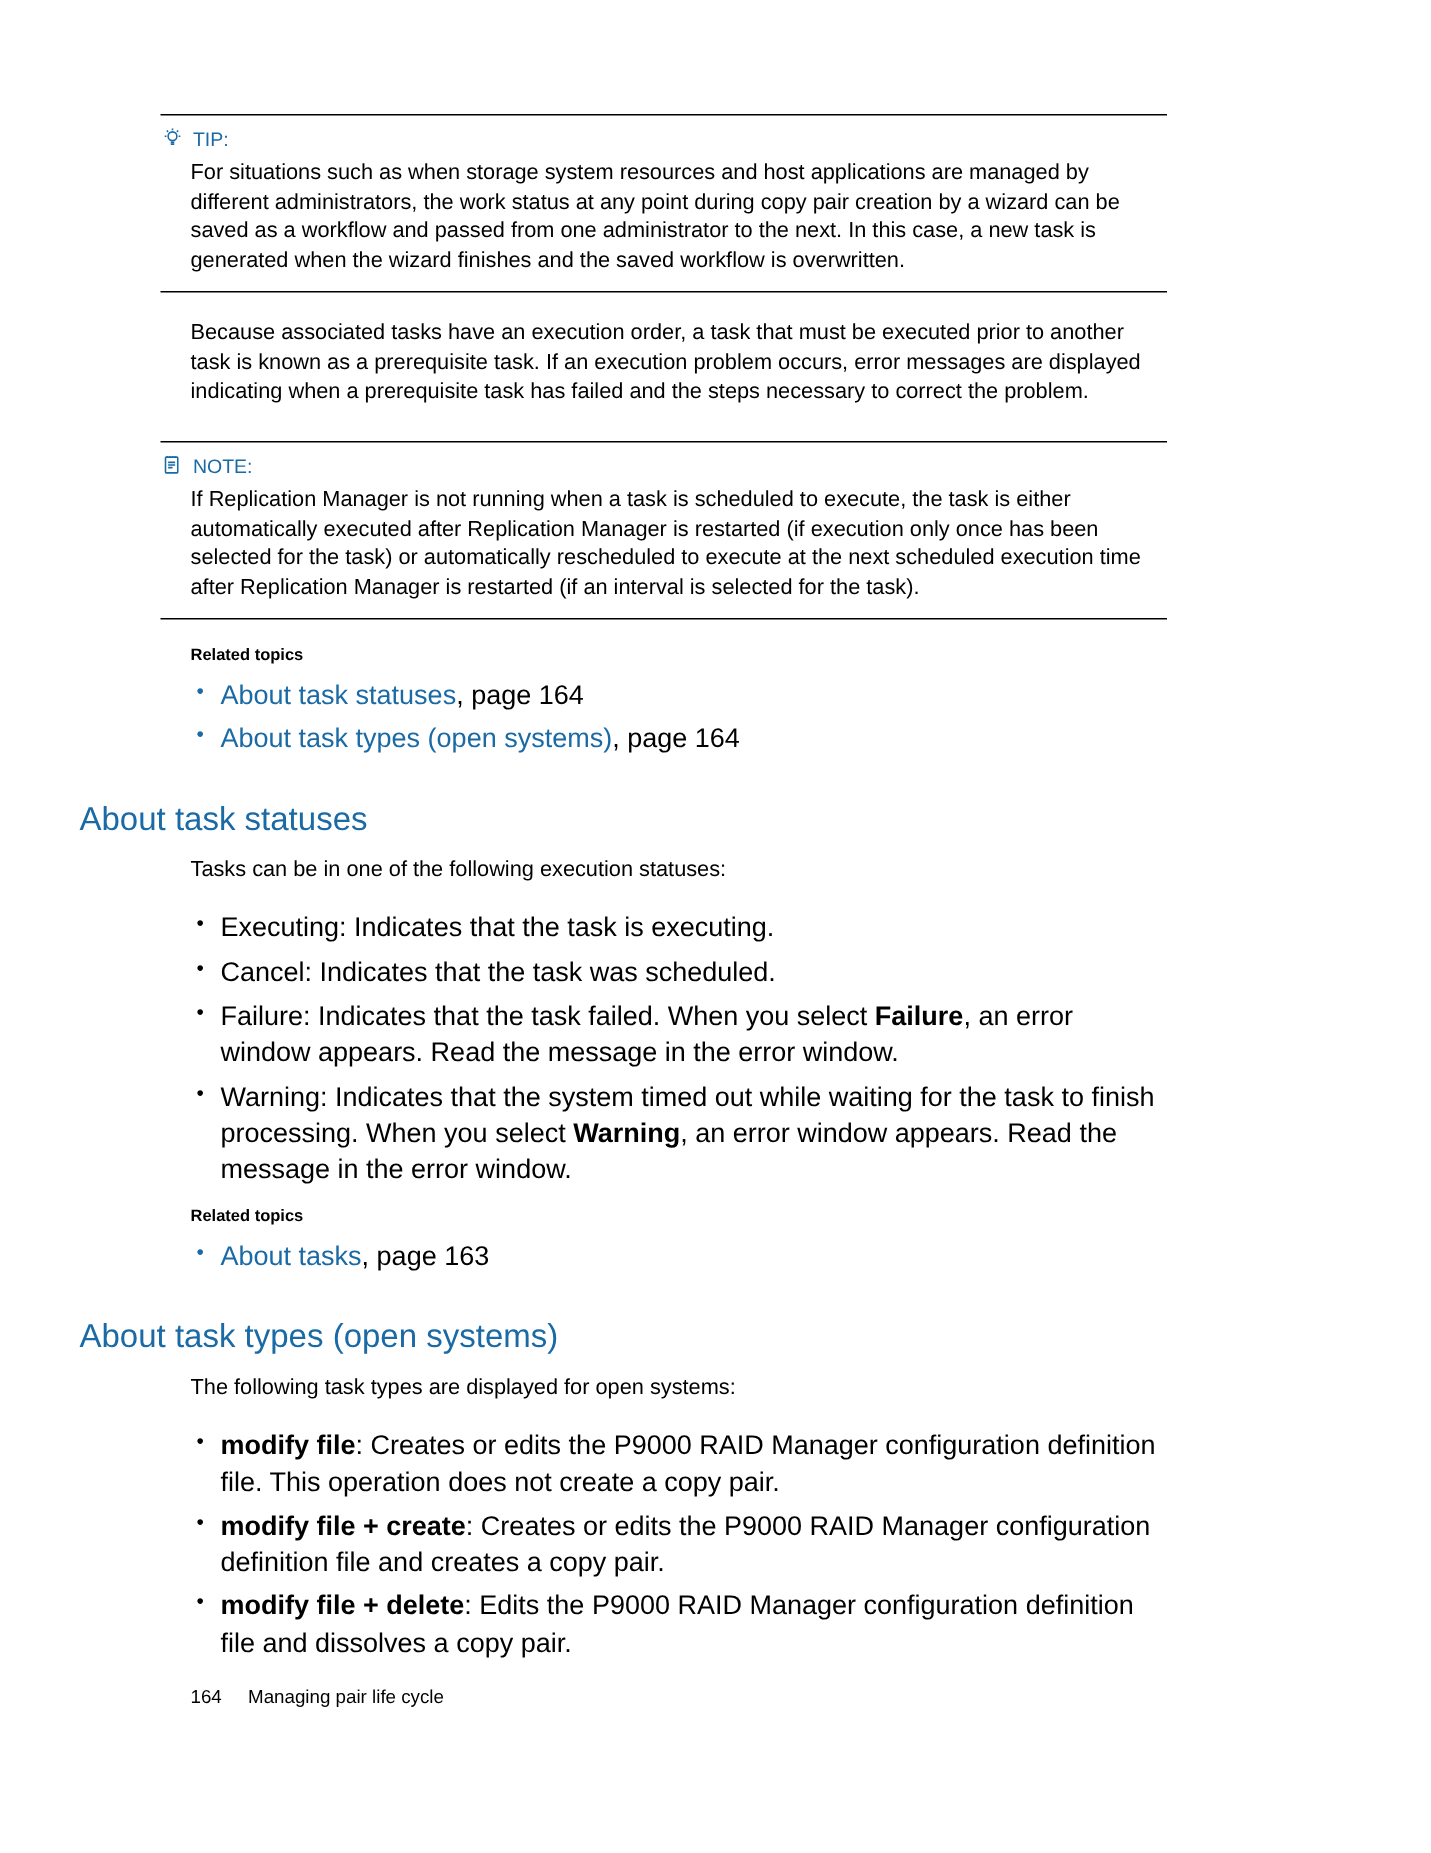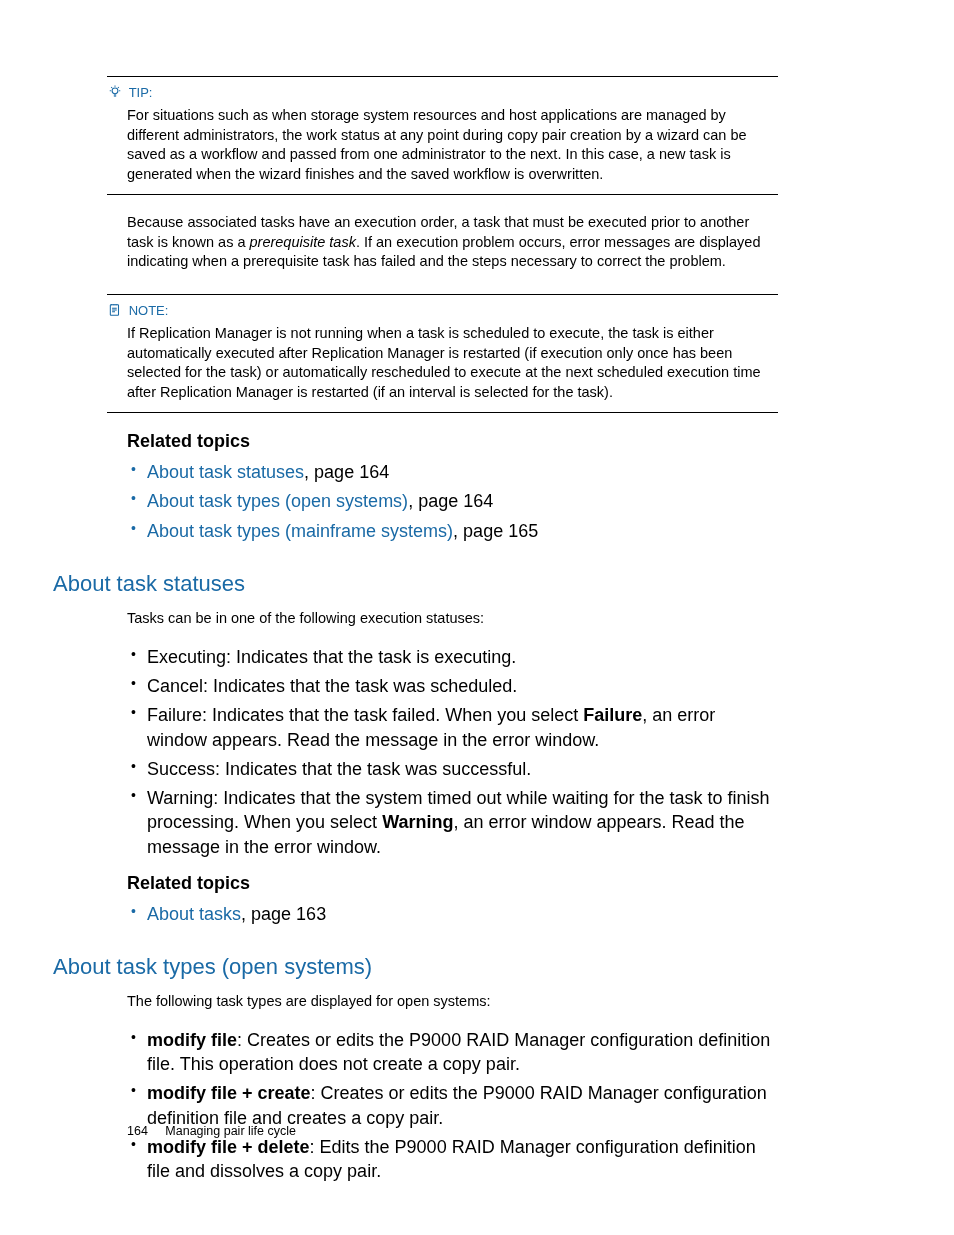--- a/index.html
+++ b/index.html
@@ -5,23 +5,23 @@
   * { box-sizing: border-box; margin: 0; padding: 0; }
   html, body { width: 954px; height: 1235px; background: #fff; font-family: Arial, Helvetica, sans-serif; color: #000; }
   .page { width: 954px; min-height: 1235px; position: relative; padding: 76px 176px 0 53px; }
   .content-col { margin-left: 74px; }
   .callout { border-top: 1px solid #000; border-bottom: 1px solid #000; padding: 8px 0 10px 0; margin-bottom: 18px; margin-left: -20px; }
   .callout-head { font-size: 13px; color: #1a6aa6; margin-bottom: 6px; }
   .callout-head .icon { display: inline-block; width: 16px; text-align: center; color: #3a7fb5; }
   .callout-head .lbl { margin-left: 2px; }
   .callout-body { font-size: 14.5px; line-height: 1.35; padding-left: 20px; }
   .para { font-size: 14.5px; line-height: 1.35; margin-bottom: 16px; }
-  .italic { font-style: italic; }
+  .italic { }
   .bold { font-weight: bold; }
-  .related-heading { font-size: 18px; font-weight: bold; margin: 14px 0 8px 0; }
+  .related-heading { font-size: 11px; font-weight: bold; margin: 14px 0 8px 0; }
   ul.links, ul.bullets { list-style: none; padding: 0; }
   ul.links li, ul.bullets li { position: relative; padding-left: 20px; font-size: 18px; line-height: 1.35; margin: 5px 0; }
   ul.links li::before, ul.bullets li::before { content: "•"; position: absolute; left: 4px; top: 0; color: #1a6aa6; font-size: 14px; }
   ul.links li::before { color: #1a6aa6; }
   ul.bullets li::before { color: #000; }
   .link { color: #1a6aa6; }
   h2.section { font-size: 22px; font-weight: normal; color: #1a6aa6; margin: 28px 0 12px -74px; }
   .footer { position: absolute; left: 127px; top: 1124px; font-size: 12.5px; }
   .footer .pg { margin-right: 14px; }
   .note-icon svg, .tip-icon svg { vertical-align: -2px; }
@@ -68,30 +68,28 @@
         </span>
         <span class="lbl">NOTE:</span>
       </div>
       <div class="callout-body">If Replication Manager is not running when a task is scheduled to execute, the task is either automatically executed after Replication Manager is restarted (if execution only once has been selected for the task) or automatically rescheduled to execute at the next scheduled execution time after Replication Manager is restarted (if an interval is selected for the task).</div>
     </div>
 
     <div class="related-heading">Related topics</div>
     <ul class="links">
       <li><span class="link">About task statuses</span><span>, page 164</span></li>
       <li><span class="link">About task types (open systems)</span><span>, page 164</span></li>
-      <li><span class="link">About task types (mainframe systems)</span><span>, page 165</span></li>
     </ul>
 
     <h2 class="section">About task statuses</h2>
     <p class="para">Tasks can be in one of the following execution statuses:</p>
     <ul class="bullets">
       <li>Executing: Indicates that the task is executing.</li>
       <li>Cancel: Indicates that the task was scheduled.</li>
       <li><span>Failure: Indicates that the task failed. When you select </span><span class="bold">Failure</span><span>, an error window appears. Read the message in the error window.</span></li>
-      <li>Success: Indicates that the task was successful.</li>
       <li><span>Warning: Indicates that the system timed out while waiting for the task to finish processing. When you select </span><span class="bold">Warning</span><span>, an error window appears. Read the message in the error window.</span></li>
     </ul>
 
     <div class="related-heading">Related topics</div>
     <ul class="links">
       <li><span class="link">About tasks</span><span>, page 163</span></li>
     </ul>
 
     <h2 class="section">About task types (open systems)</h2>
     <p class="para">The following task types are displayed for open systems:</p>

